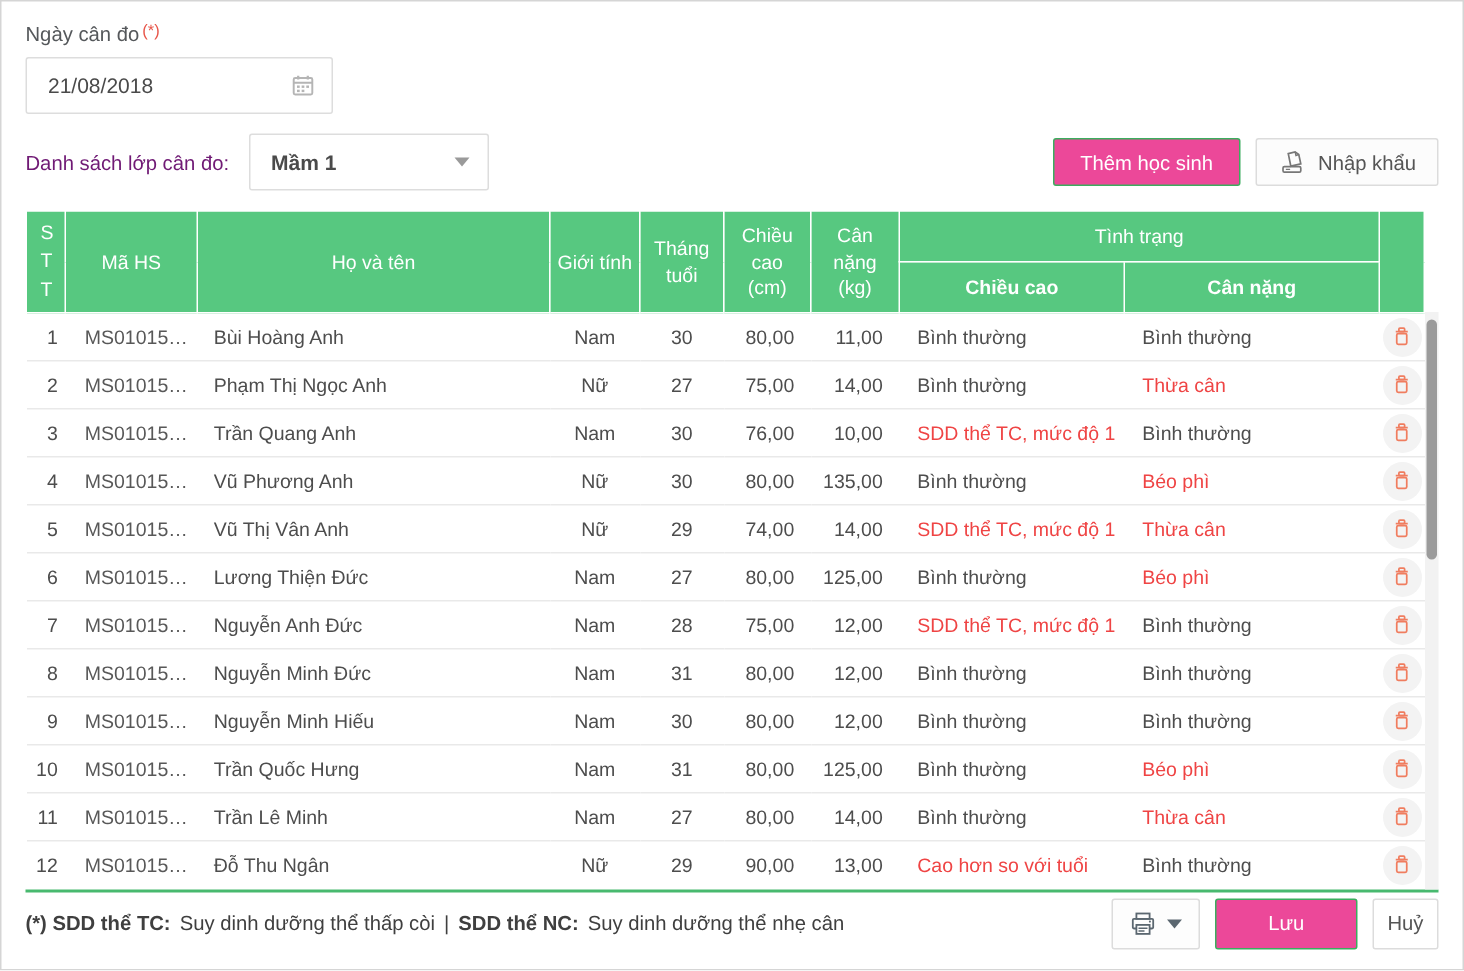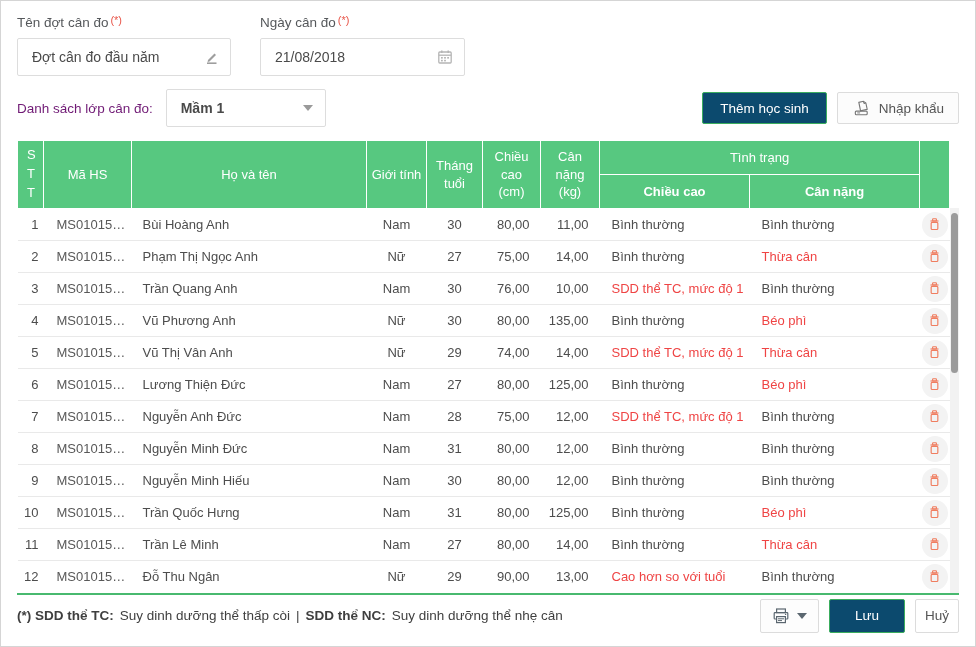--- a/index.html
+++ b/index.html
@@ -37,21 +37,21 @@
   .caret { width:0; height:0; border-left:5px solid transparent; border-right:5px solid transparent;
            border-top:6px solid #9a9a9a; }
   .selectbox.disabled .caret { border-top-color:#bcbcbc; }
   
   .row2 { display:flex; align-items:center; margin-top:13px; margin-bottom:13px; }
   .row2-label { font-size:13.5px; color:#701a75; margin-right:13px; }
   .row2 .selectbox { width:160px;font-weight:bold; }
   .btn { height:32px; border-radius:2px; font-size:13.5px; cursor:pointer;
          display:inline-flex; align-items:center; justify-content:center;
          font-family:inherit; }
-  .btn-green { background:#0c4a6e; border:1px solid #3bad5e; color:#fff; padding:0 17px; }
+  .btn-green { background:#ec4899; border:1px solid #3bad5e; color:#fff; padding:0 17px; }
   .btn-light { background:#fcfcfc; border:1px solid #dcdcdc; color:#555; padding:0 14px; gap:8px; }
   .push { margin-left:auto; }
   .ml10 { margin-left:10px; }
   
   .table-area { position:relative; width:942px; border-bottom:2px solid #48b96f; }
   table { border-collapse:collapse; table-layout:fixed; width:932px; font-size:13px; }
   thead th {
     background:#57c880; color:#fff; font-weight:400;
     border:1px solid #fff; text-align:center; vertical-align:middle;
     line-height:1.35; padding:2px 4px;
@@ -78,44 +78,30 @@
   
   .footer { display:flex; align-items:center; margin-top:3px; height:36px; }
   .legend { font-size:13.5px; color:#3f3f3f; }
   .legend .b { font-weight:700; margin-right:6px;margin-top:19px; }
   .legend .n { margin-right:6px; }
   .legend .pipe { margin:0 6px 0 0; color:#3f3f3f; }
   .btn-print { width:59px; height:34px; background:#fdfdfd; border:1px solid #dcdcdc;
                border-radius:2px; display:inline-flex; align-items:center; justify-content:center;
                gap:7px; cursor:pointer; }
   .btn-print .caret { border-top-color:#5b6770; border-left-width:5px; border-right-width:5px; }
-  .btn-save { width:76px; height:34px; font-size:13.5px;text-align:right; }
+  .btn-save { width:95px; height:34px; font-size:13.5px;text-align:right; }
   .btn-cancel { width:44px; height:34px; background:#fff; border:1px solid #dcdcdc; color:#555; font-size:13.5px; }
   svg { display:block; }
 </style>
 </head>
 <body>
 
 <div class="window">
 
   <div class="form-row">
-    <div class="field">
-      <div class="field-label">
-        <span>Tên đợt cân đo</span><span class="req">(*)</span>
-      </div>
-      <div class="inputbox">
-        <span>Đợt cân đo đầu năm</span>
-        <span>
-          <svg width="16" height="16" viewBox="0 0 16 16" fill="none" stroke="#9e9e9e" stroke-width="1.4">
-            <path d="M5 11 L11.5 4.5 L13 6 L6.5 12.5 L4.6 13 Z" fill="#9e9e9e" stroke="none"></path>
-            <path d="M4 14.2 h9.5" stroke="#9e9e9e" stroke-width="1.6"></path>
-          </svg>
-        </span>
-      </div>
-    </div>
 
     <div class="field f2">
       <div class="field-label">
         <span>Ngày cân đo</span><span class="req">(*)</span>
       </div>
       <div class="inputbox">
         <span>21/08/2018</span>
         <span>
           <svg width="16" height="16" viewBox="0 0 16 16" fill="none" stroke="#b5b5b5" stroke-width="1.3">
             <rect x="1.8" y="3" width="12.4" height="11" rx="1"></rect>

